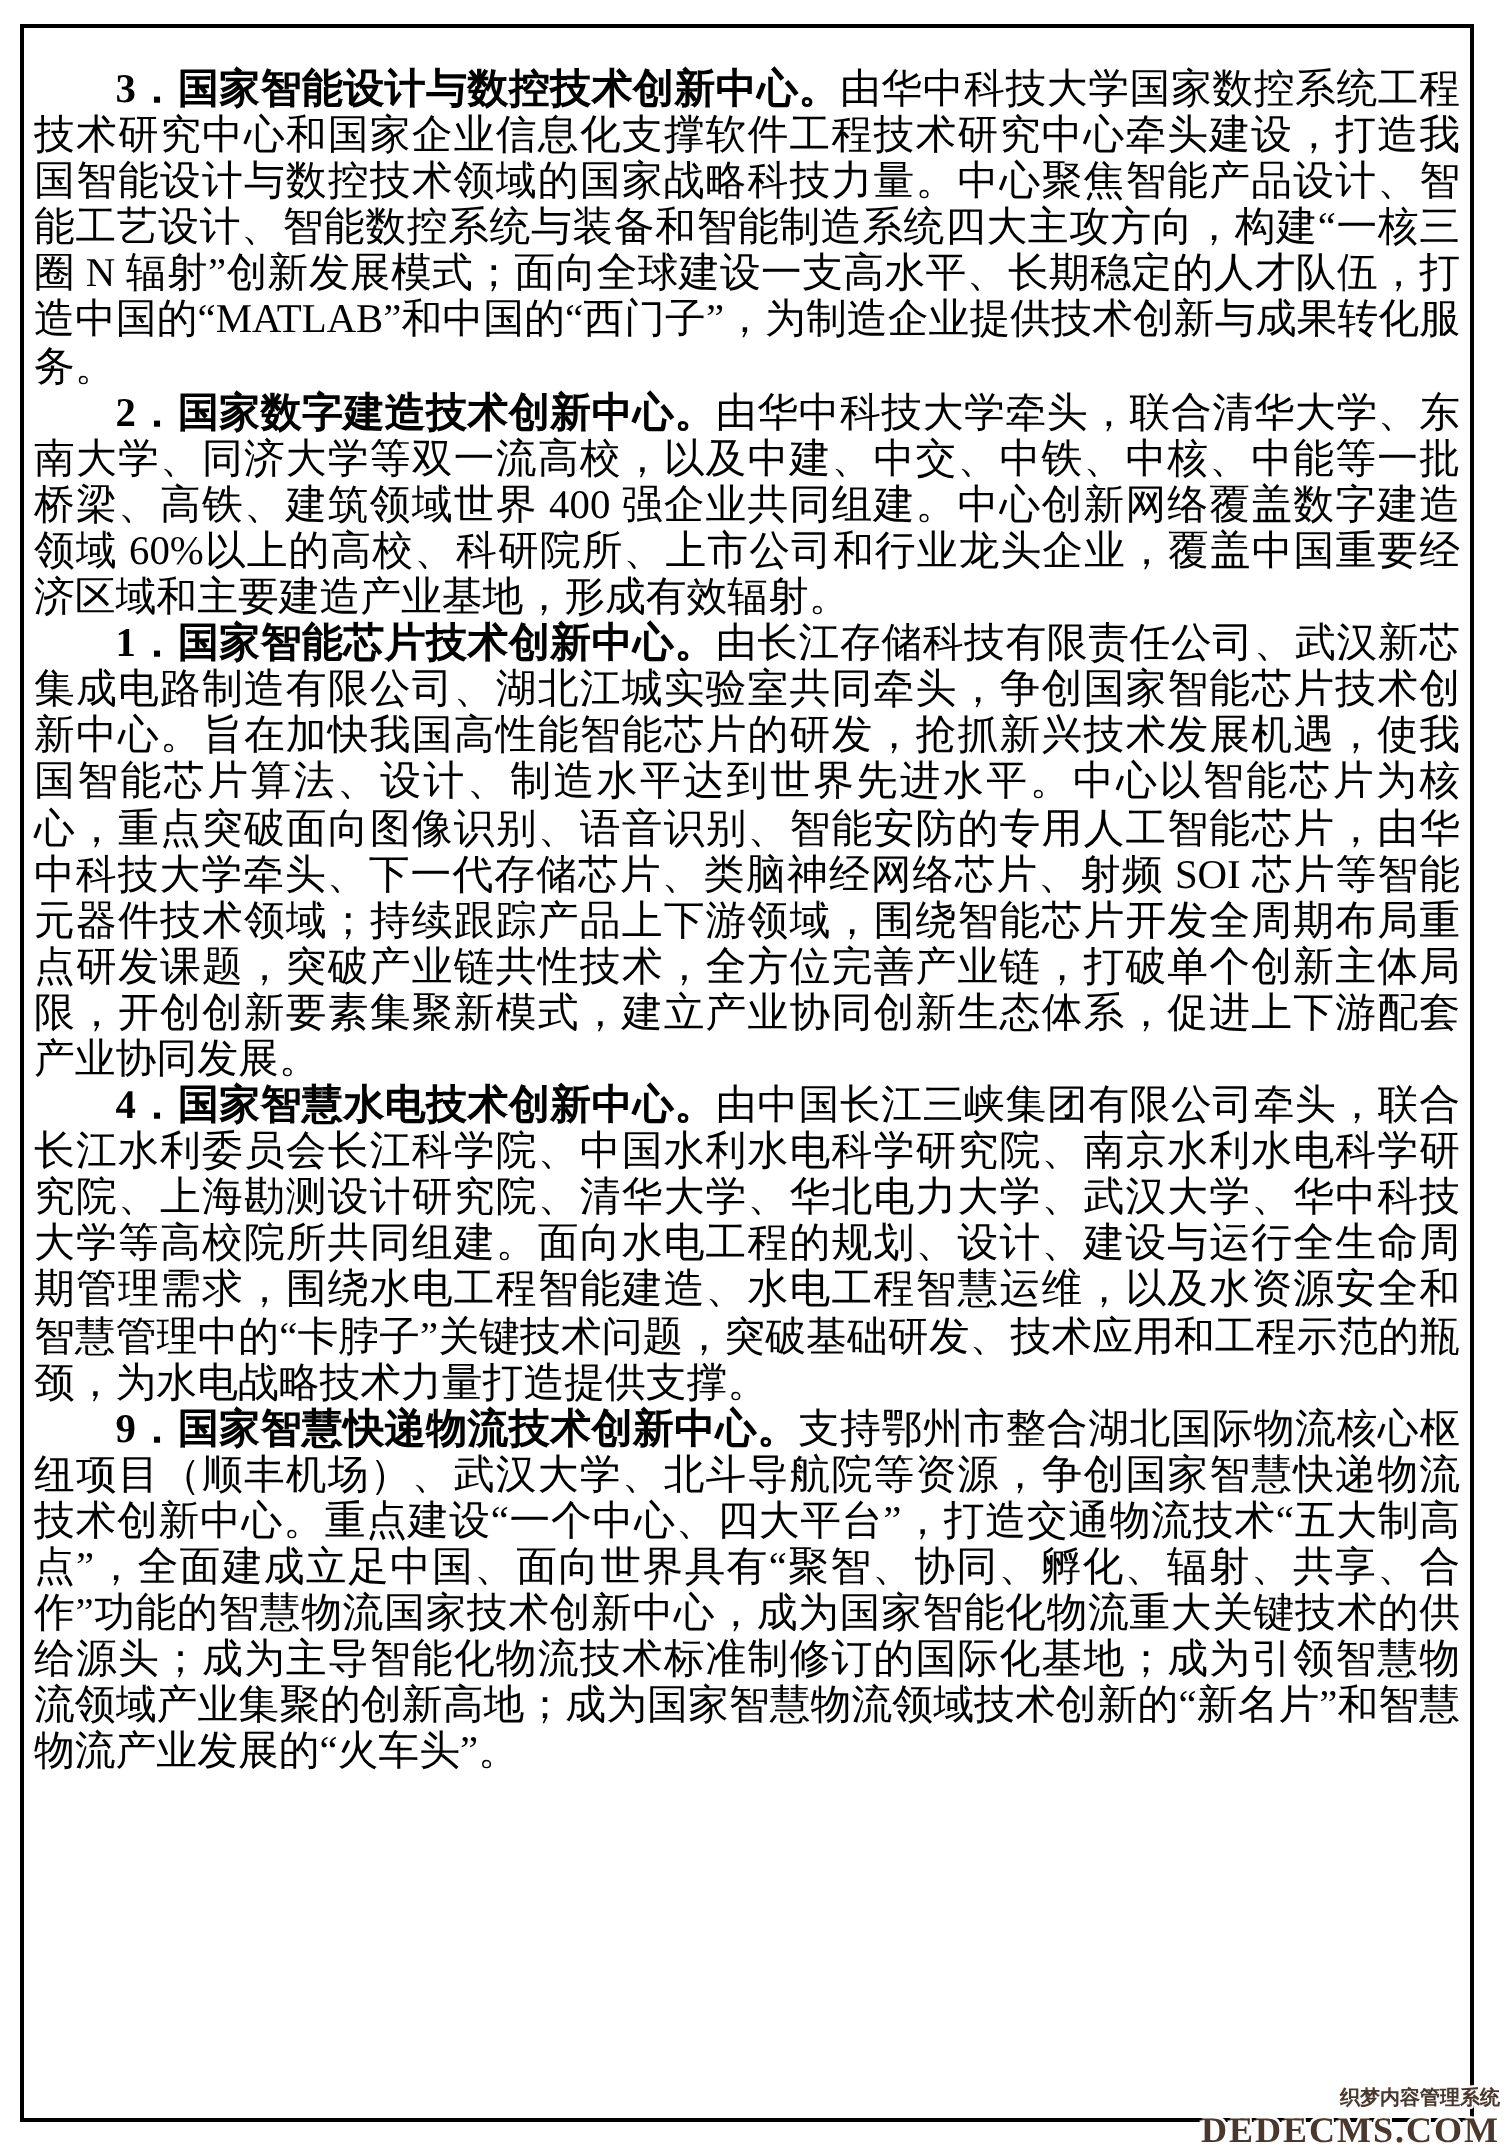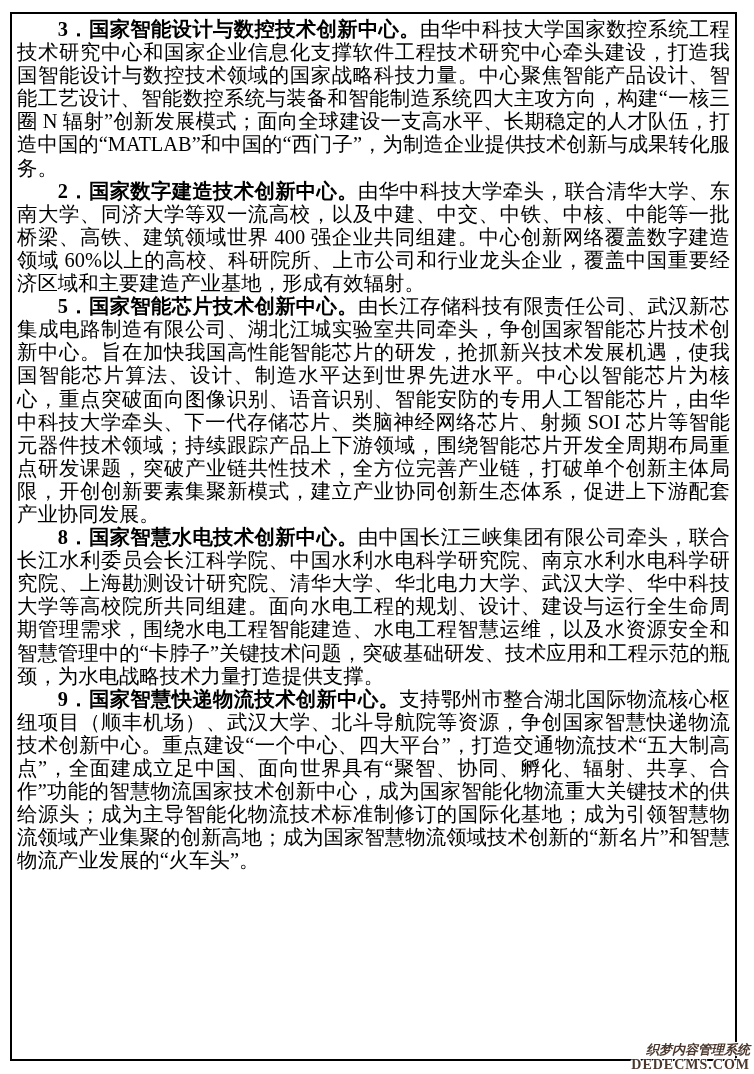--- a/index.html
+++ b/index.html
@@ -16,21 +16,21 @@
     font-family: "Liberation Serif", "DejaVu Serif", serif;
   }
   .frame {
     position: absolute;
     left: 10px;
     top: 12px;
     width: 727px;
     height: 1049px;
     border: 2px solid #000000;
     box-sizing: border-box;
-    padding: 4px 5px 0 5px;
+    padding: 20px 5px 0 5px;
     overflow: hidden;
     background: #ffffff;
   }
   .para {
     margin: 0;
     padding: 0;
     text-indent: 2em;
     text-align: justify;
     font-size: 20.4px;
     line-height: 23.1px;
@@ -48,45 +48,44 @@
     font-weight: bold;
     color: #4a382e;
     text-shadow:
       -1px -1px 0 #ffffff,
        1px -1px 0 #ffffff,
       -1px  1px 0 #ffffff,
        1px  1px 0 #ffffff;
     font-family: "Liberation Serif", "DejaVu Serif", serif;
   }
   .watermark .wm1 {
-    font-size: 13px;
+    font-size: 10px;
     line-height: 15px;
-    font-style: italic;
   }
   .watermark .wm2 {
-    font-size: 14px;
+    font-size: 18px;
     line-height: 16px;
     letter-spacing: 1px;
   }
 </style>
 </head>
 <body>
 
 <div class="page">
   <div class="frame">
 
     <p class="para"><span class="head">3．国家智能设计与数控技术创新中心。</span><span>由华中科技大学国家数控系统工程技术研究中心和国家企业信息化支撑软件工程技术研究中心牵头建设，打造我国智能设计与数控技术领域的国家战略科技力量。中心聚焦智能产品设计、智能工艺设计、智能数控系统与装备和智能制造系统四大主攻方向，构建“一核三圈 N 辐射”创新发展模式；面向全球建设一支高水平、长期稳定的人才队伍，打造中国的“MATLAB”和中国的“西门子”，为制造企业提供技术创新与成果转化服务。</span></p>
 
     <p class="para"><span class="head">2．国家数字建造技术创新中心。</span><span>由华中科技大学牵头，联合清华大学、东南大学、同济大学等双一流高校，以及中建、中交、中铁、中核、中能等一批桥梁、高铁、建筑领域世界 400 强企业共同组建。中心创新网络覆盖数字建造领域 60%以上的高校、科研院所、上市公司和行业龙头企业，覆盖中国重要经济区域和主要建造产业基地，形成有效辐射。</span></p>
 
-    <p class="para"><span class="head">5．国家智能芯片技术创新中心。</span><span>由长江存储科技有限责任公司、武汉新芯集成电路制造有限公司、湖北江城实验室共同牵头，争创国家智能芯片技术创新中心。旨在加快我国高性能智能芯片的研发，抢抓新兴技术发展机遇，使我国智能芯片算法、设计、制造水平达到世界先进水平。中心以智能芯片为核心，重点突破面向图像识别、语音识别、智能安防的专用人工智能芯片，由华中科技大学牵头、下一代存储芯片、类脑神经网络芯片、射频 SOI 芯片等智能元器件技术领域；持续跟踪产品上下游领域，围绕智能芯片开发全周期布局重点研发课题，突破产业链共性技术，全方位完善产业链，打破单个创新主体局限，开创创新要素集聚新模式，建立产业协同创新生态体系，促进上下游配套产业协同发展。</span></p>
+    <p class="para"><span class="head">1．国家智能芯片技术创新中心。</span><span>由长江存储科技有限责任公司、武汉新芯集成电路制造有限公司、湖北江城实验室共同牵头，争创国家智能芯片技术创新中心。旨在加快我国高性能智能芯片的研发，抢抓新兴技术发展机遇，使我国智能芯片算法、设计、制造水平达到世界先进水平。中心以智能芯片为核心，重点突破面向图像识别、语音识别、智能安防的专用人工智能芯片，由华中科技大学牵头、下一代存储芯片、类脑神经网络芯片、射频 SOI 芯片等智能元器件技术领域；持续跟踪产品上下游领域，围绕智能芯片开发全周期布局重点研发课题，突破产业链共性技术，全方位完善产业链，打破单个创新主体局限，开创创新要素集聚新模式，建立产业协同创新生态体系，促进上下游配套产业协同发展。</span></p>
 
 
 
-    <p class="para"><span class="head">8．国家智慧水电技术创新中心。</span><span>由中国长江三峡集团有限公司牵头，联合长江水利委员会长江科学院、中国水利水电科学研究院、南京水利水电科学研究院、上海勘测设计研究院、清华大学、华北电力大学、武汉大学、华中科技大学等高校院所共同组建。面向水电工程的规划、设计、建设与运行全生命周期管理需求，围绕水电工程智能建造、水电工程智慧运维，以及水资源安全和智慧管理中的“卡脖子”关键技术问题，突破基础研发、技术应用和工程示范的瓶颈，为水电战略技术力量打造提供支撑。</span></p>
+    <p class="para"><span class="head">4．国家智慧水电技术创新中心。</span><span>由中国长江三峡集团有限公司牵头，联合长江水利委员会长江科学院、中国水利水电科学研究院、南京水利水电科学研究院、上海勘测设计研究院、清华大学、华北电力大学、武汉大学、华中科技大学等高校院所共同组建。面向水电工程的规划、设计、建设与运行全生命周期管理需求，围绕水电工程智能建造、水电工程智慧运维，以及水资源安全和智慧管理中的“卡脖子”关键技术问题，突破基础研发、技术应用和工程示范的瓶颈，为水电战略技术力量打造提供支撑。</span></p>
 
     <p class="para"><span class="head">9．国家智慧快递物流技术创新中心。</span><span>支持鄂州市整合湖北国际物流核心枢纽项目（顺丰机场）、武汉大学、北斗导航院等资源，争创国家智慧快递物流技术创新中心。重点建设“一个中心、四大平台”，打造交通物流技术“五大制高点”，全面建成立足中国、面向世界具有“聚智、协同、孵化、辐射、共享、合作”功能的智慧物流国家技术创新中心，成为国家智能化物流重大关键技术的供给源头；成为主导智能化物流技术标准制修订的国际化基地；成为引领智慧物流领域产业集聚的创新高地；成为国家智慧物流领域技术创新的“新名片”和智慧物流产业发展的“火车头”。</span></p>
 
   </div>
 
   <div class="watermark">
     <div class="wm1">织梦内容管理系统</div>
     <div class="wm2">DEDECMS.COM</div>
   </div>
 </div>

